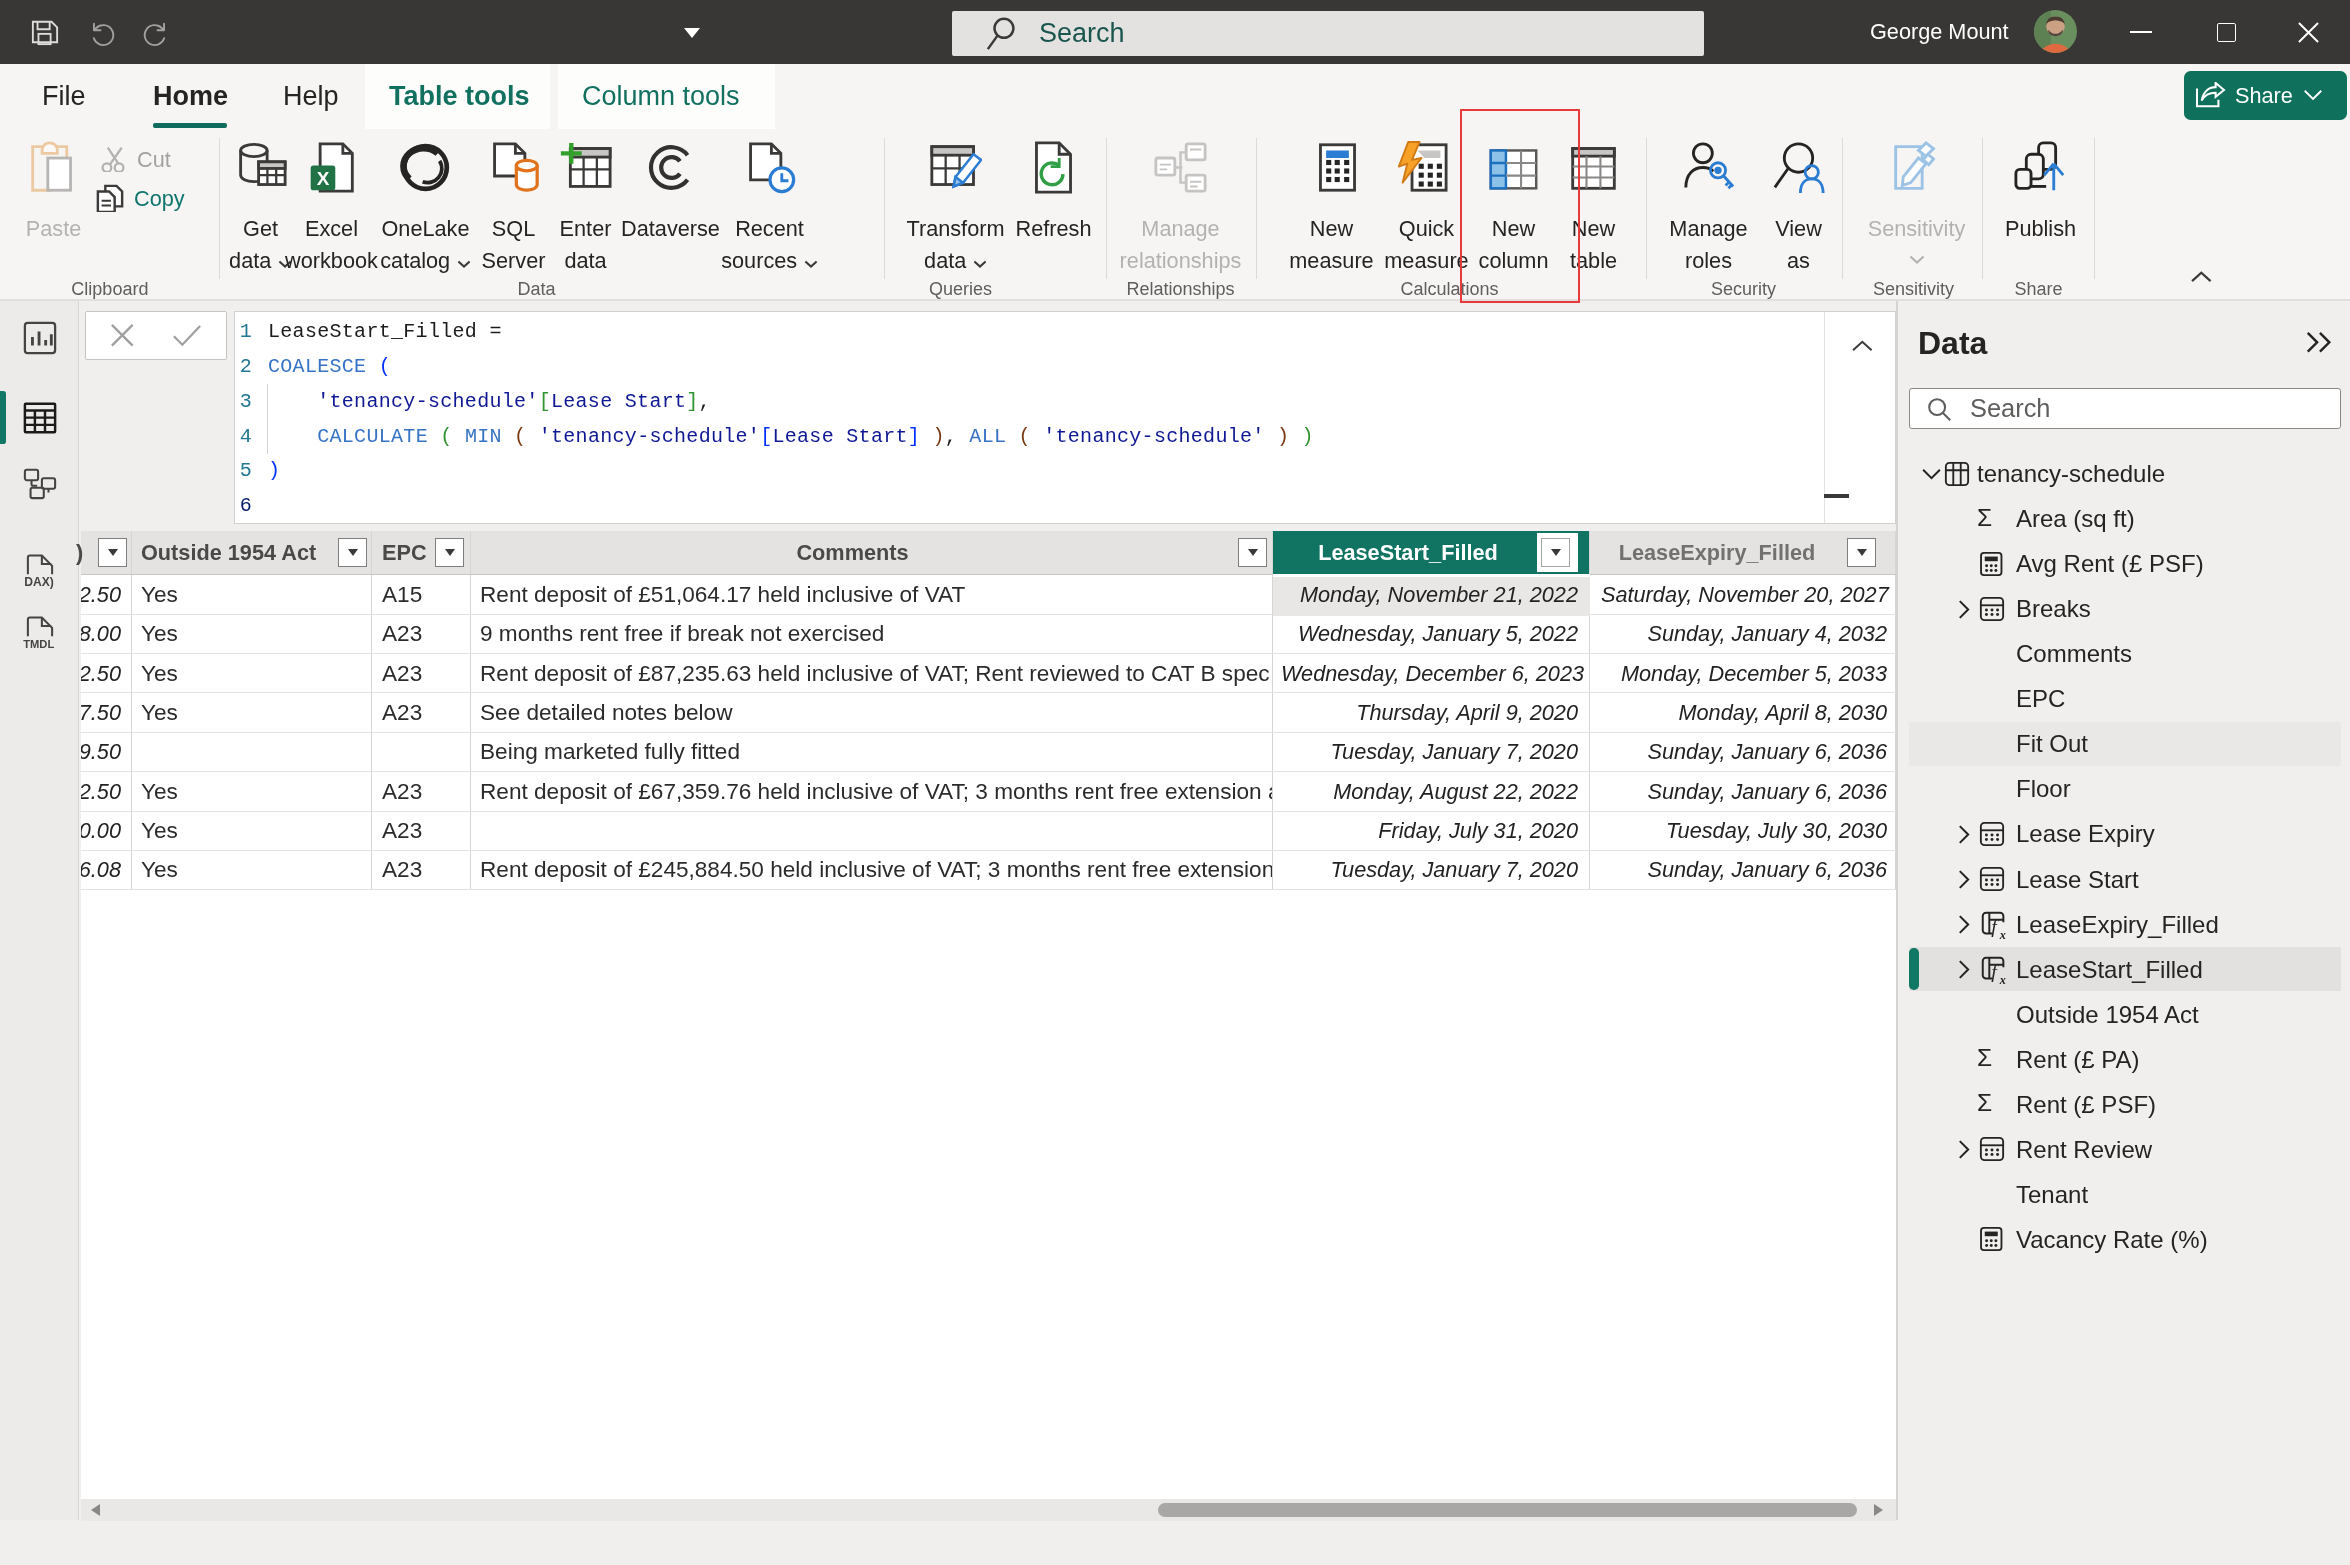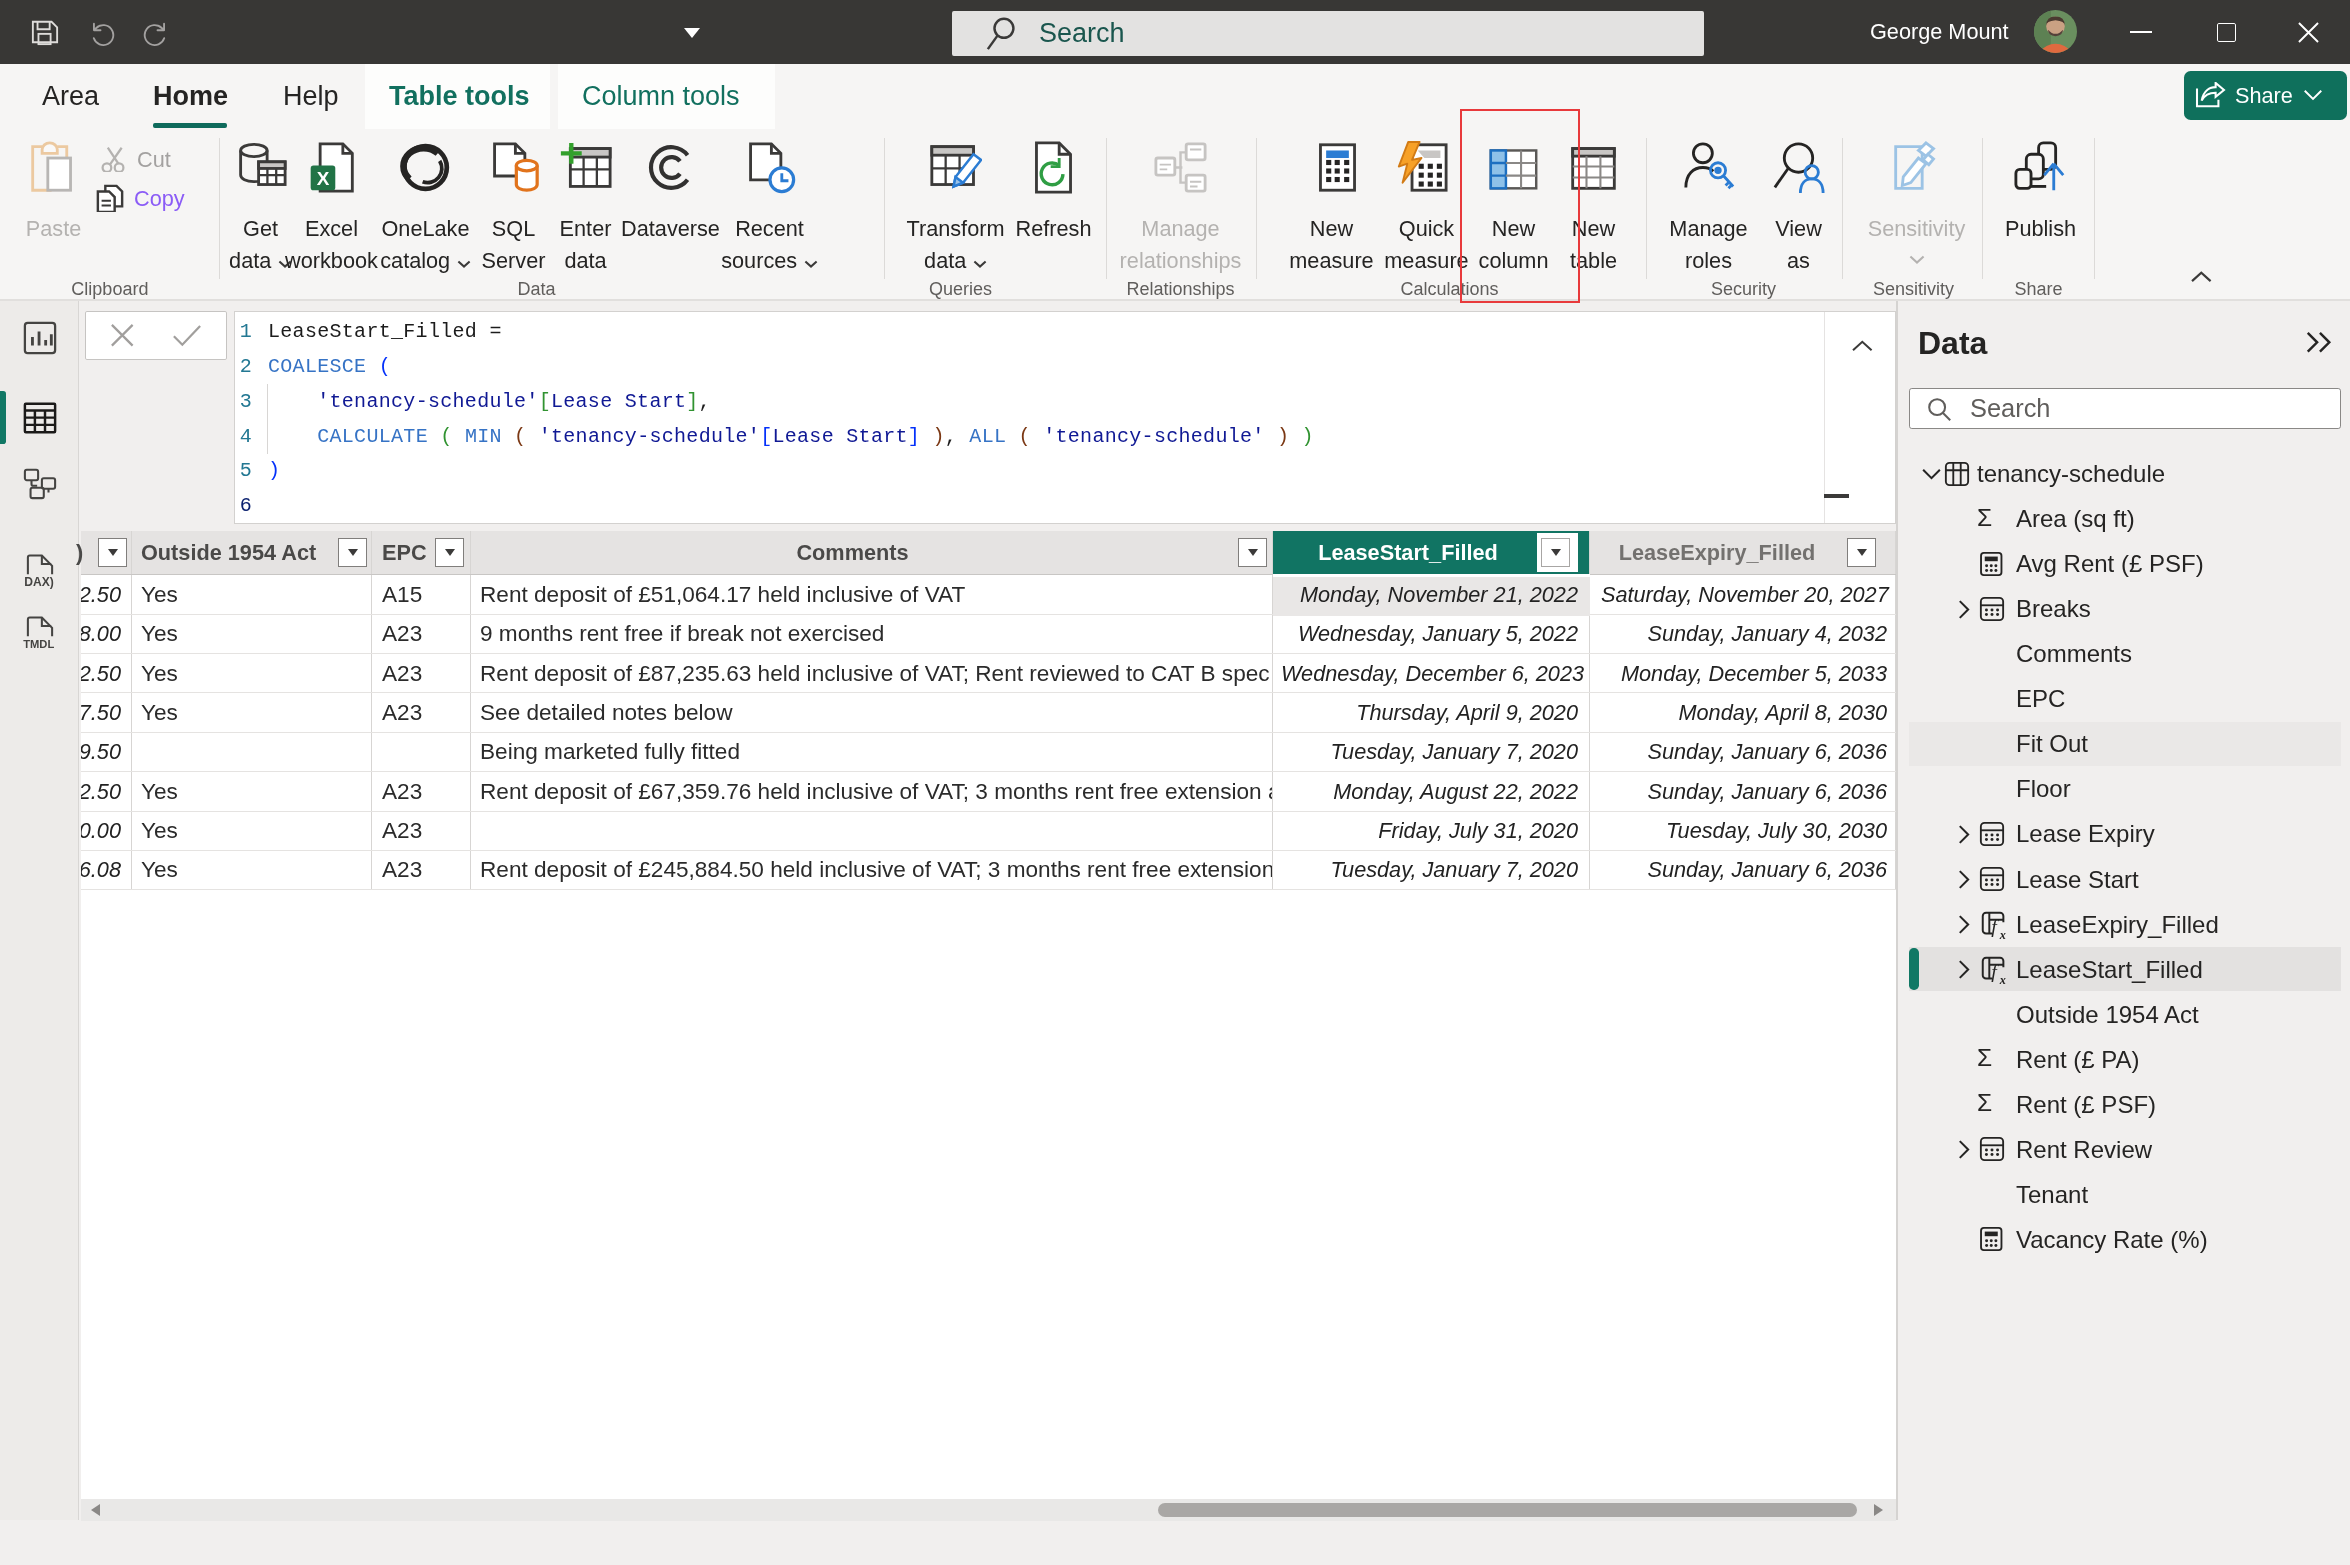--- a/index.html
+++ b/index.html
@@ -58,21 +58,21 @@
       </svg>
 <div class="a" style="left:2130px;top:31px;width:21.7px;height:2.4px;background:#fff"></div>
 <div class="a" style="left:2217px;top:22.6px;width:19px;height:19px;border:1.9px solid #fff;border-radius:1.9px"></div>
 <svg class="a" style="left:2298px;top:21.7px" width="21" height="21" viewBox="0 0 22 22" stroke="#fff" stroke-width="2">
         <path d="M1 1 L21 21 M21 1 L1 21"></path>
       </svg>
 </div>
 <div class="a" style="left:0;top:64px;width:2350px;height:65px;background:#f6f5f4">
 <div class="a" style="left:365px;top:0;width:185px;height:65px;background:#fdfdfc"></div>
 <div class="a" style="left:558px;top:0;width:217px;height:65px;background:#fdfdfc"></div>
-<div class="a" style="left:42px;top:0;height:65px;line-height:65px;font-size:27px;color:#252423">Area</div>
+<div class="a" style="left:42px;top:0;height:65px;line-height:65px;font-size:27px;color:#252423">File</div>
 <div class="a" style="left:153px;top:0;height:65px;line-height:65px;font-size:27px;font-weight:600;color:#252423">Home</div>
 <div class="a" style="left:153px;top:59px;width:74px;height:4.7px;background:#0f6b5c;border-radius:1.9px"></div>
 <div class="a" style="left:283px;top:0;height:65px;line-height:65px;font-size:27px;color:#252423">Help</div>
 <div class="a" style="left:389px;top:0;height:65px;line-height:65px;font-size:27px;font-weight:600;color:#12705f">Table tools</div>
 <div class="a" style="left:582px;top:0;height:65px;line-height:65px;font-size:27px;font-weight:400;color:#12705f">Column tools</div>
 <div class="a" style="left:2184px;top:6.6px;width:163px;height:49px;background:#0f705c;border-radius:6.6px"></div>
 <svg class="a" style="left:2195px;top:18px" width="31" height="27" viewBox="0 0 33 29" fill="none" stroke="#fff" stroke-width="2.2">
         <path d="M2 7 v19 h23 v-7"></path>
         <path d="M7 20 C9 9 16 5.5 22 5.5 L22 1 L31 8.5 L22 16 L22 11.5 C16 11.5 10 14 7 20 Z"></path>
       </svg>
@@ -107,21 +107,21 @@
         </g>
       </svg>
       <div class="a" style="left:137px;top:17px;font-size:21.7px;line-height:28px;color:#a3a1a0">Cut</div>
       <svg class="a" style="left:96px;top:55px" width="28" height="28" viewBox="0 0 30 30">
         <g fill="#fff" stroke="#3b3a39" stroke-width="2.6">
           <path d="M10 8 v-6 h12 l6 6 v16 h-8"></path>
           <path d="M2 8 h12 l6 6 v16 h-18 z"></path>
         </g>
         <path d="M6 18 h10 M6 23 h10" stroke="#3b3a39" stroke-width="2"></path>
       </svg>
-      <div class="a" style="left:134px;top:56px;font-size:21.7px;line-height:28px;color:#8b5cf6">Copy</div>
+      <div class="a" style="left:134px;top:56px;font-size:21.7px;line-height:28px;color:#0f766e">Copy</div>
       <div class="glbl" style="left:25.4px;top:151px;width:169px">Clipboard</div>
       <svg class="a" style="left:234px;top:12.2px" width="53" height="53" viewBox="0 0 56 56">
         <g fill="none" stroke="#3b3a39" stroke-width="3">
           <path d="M7 10 v26 c0 4 6 7 14 7 q4 0 7 -1"></path>
           <ellipse cx="21" cy="10" rx="14" ry="6.5"></ellipse>
           <path d="M35 10 v12"></path>
         </g>
         <g>
           <rect x="26" y="22" width="28" height="24" fill="#fff" stroke="#3b3a39" stroke-width="3"></rect>
           <rect x="26" y="22" width="28" height="7" fill="#c8c6c4" stroke="#3b3a39" stroke-width="3"></rect>

